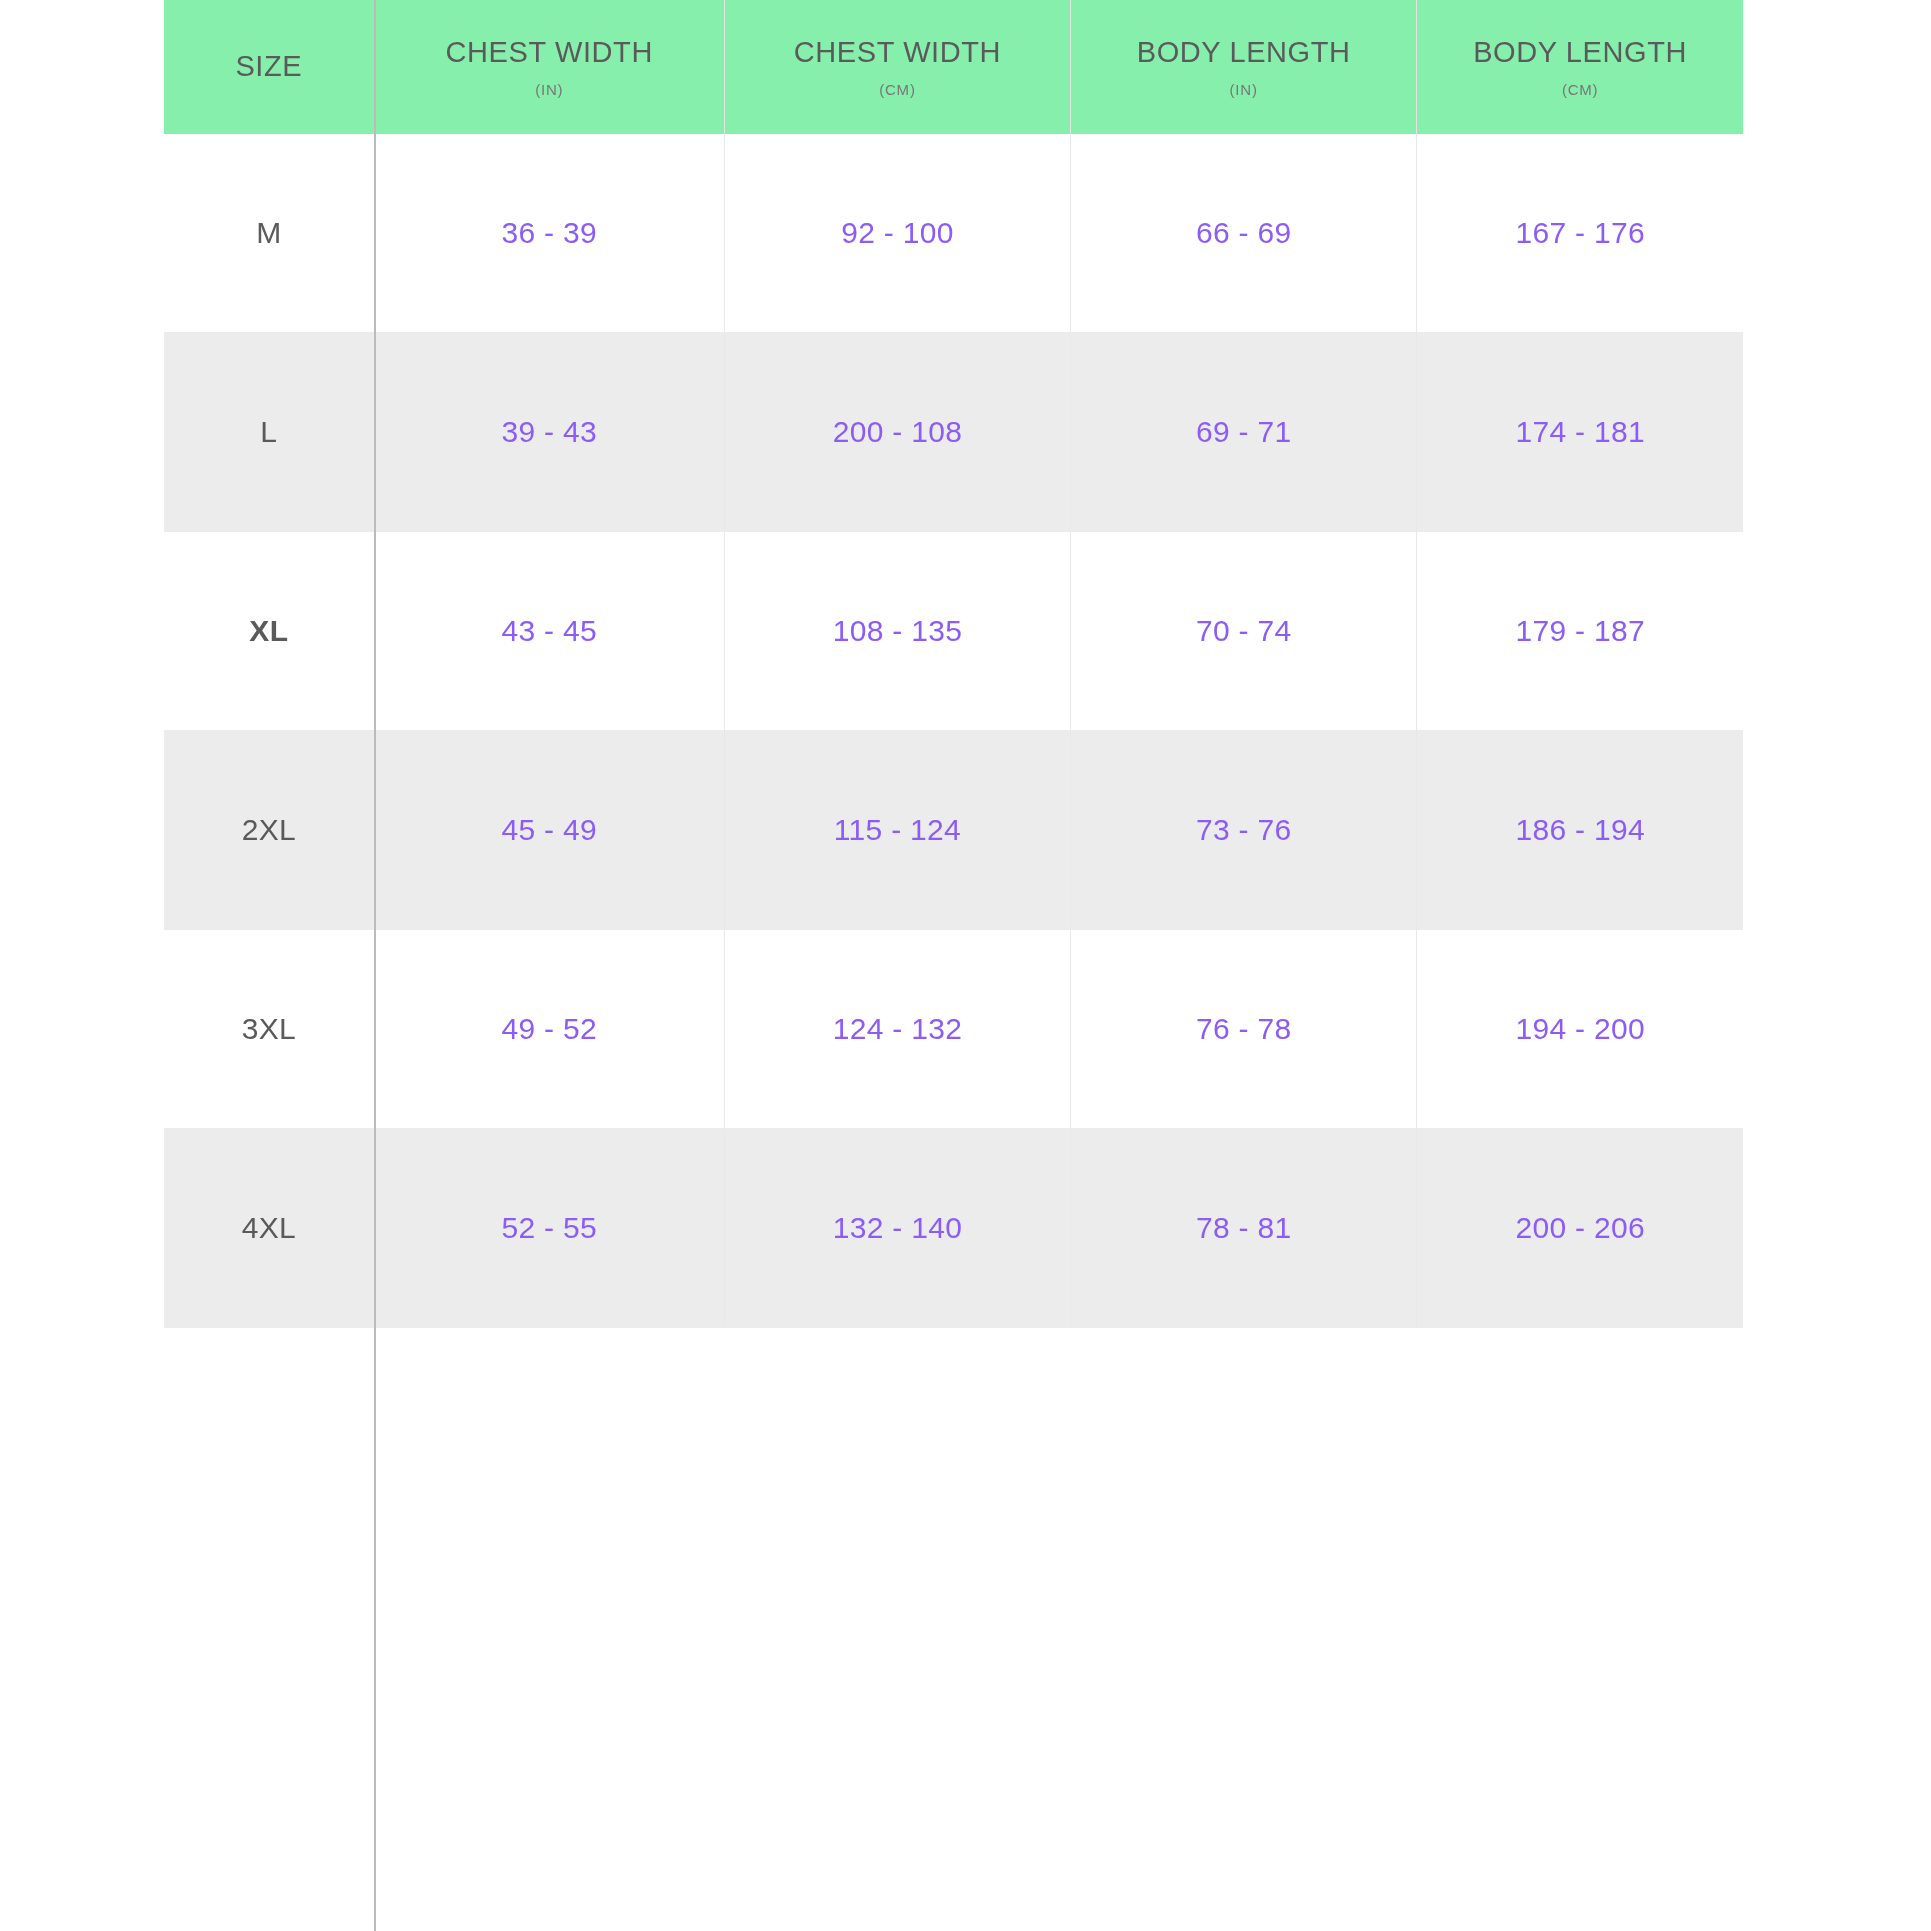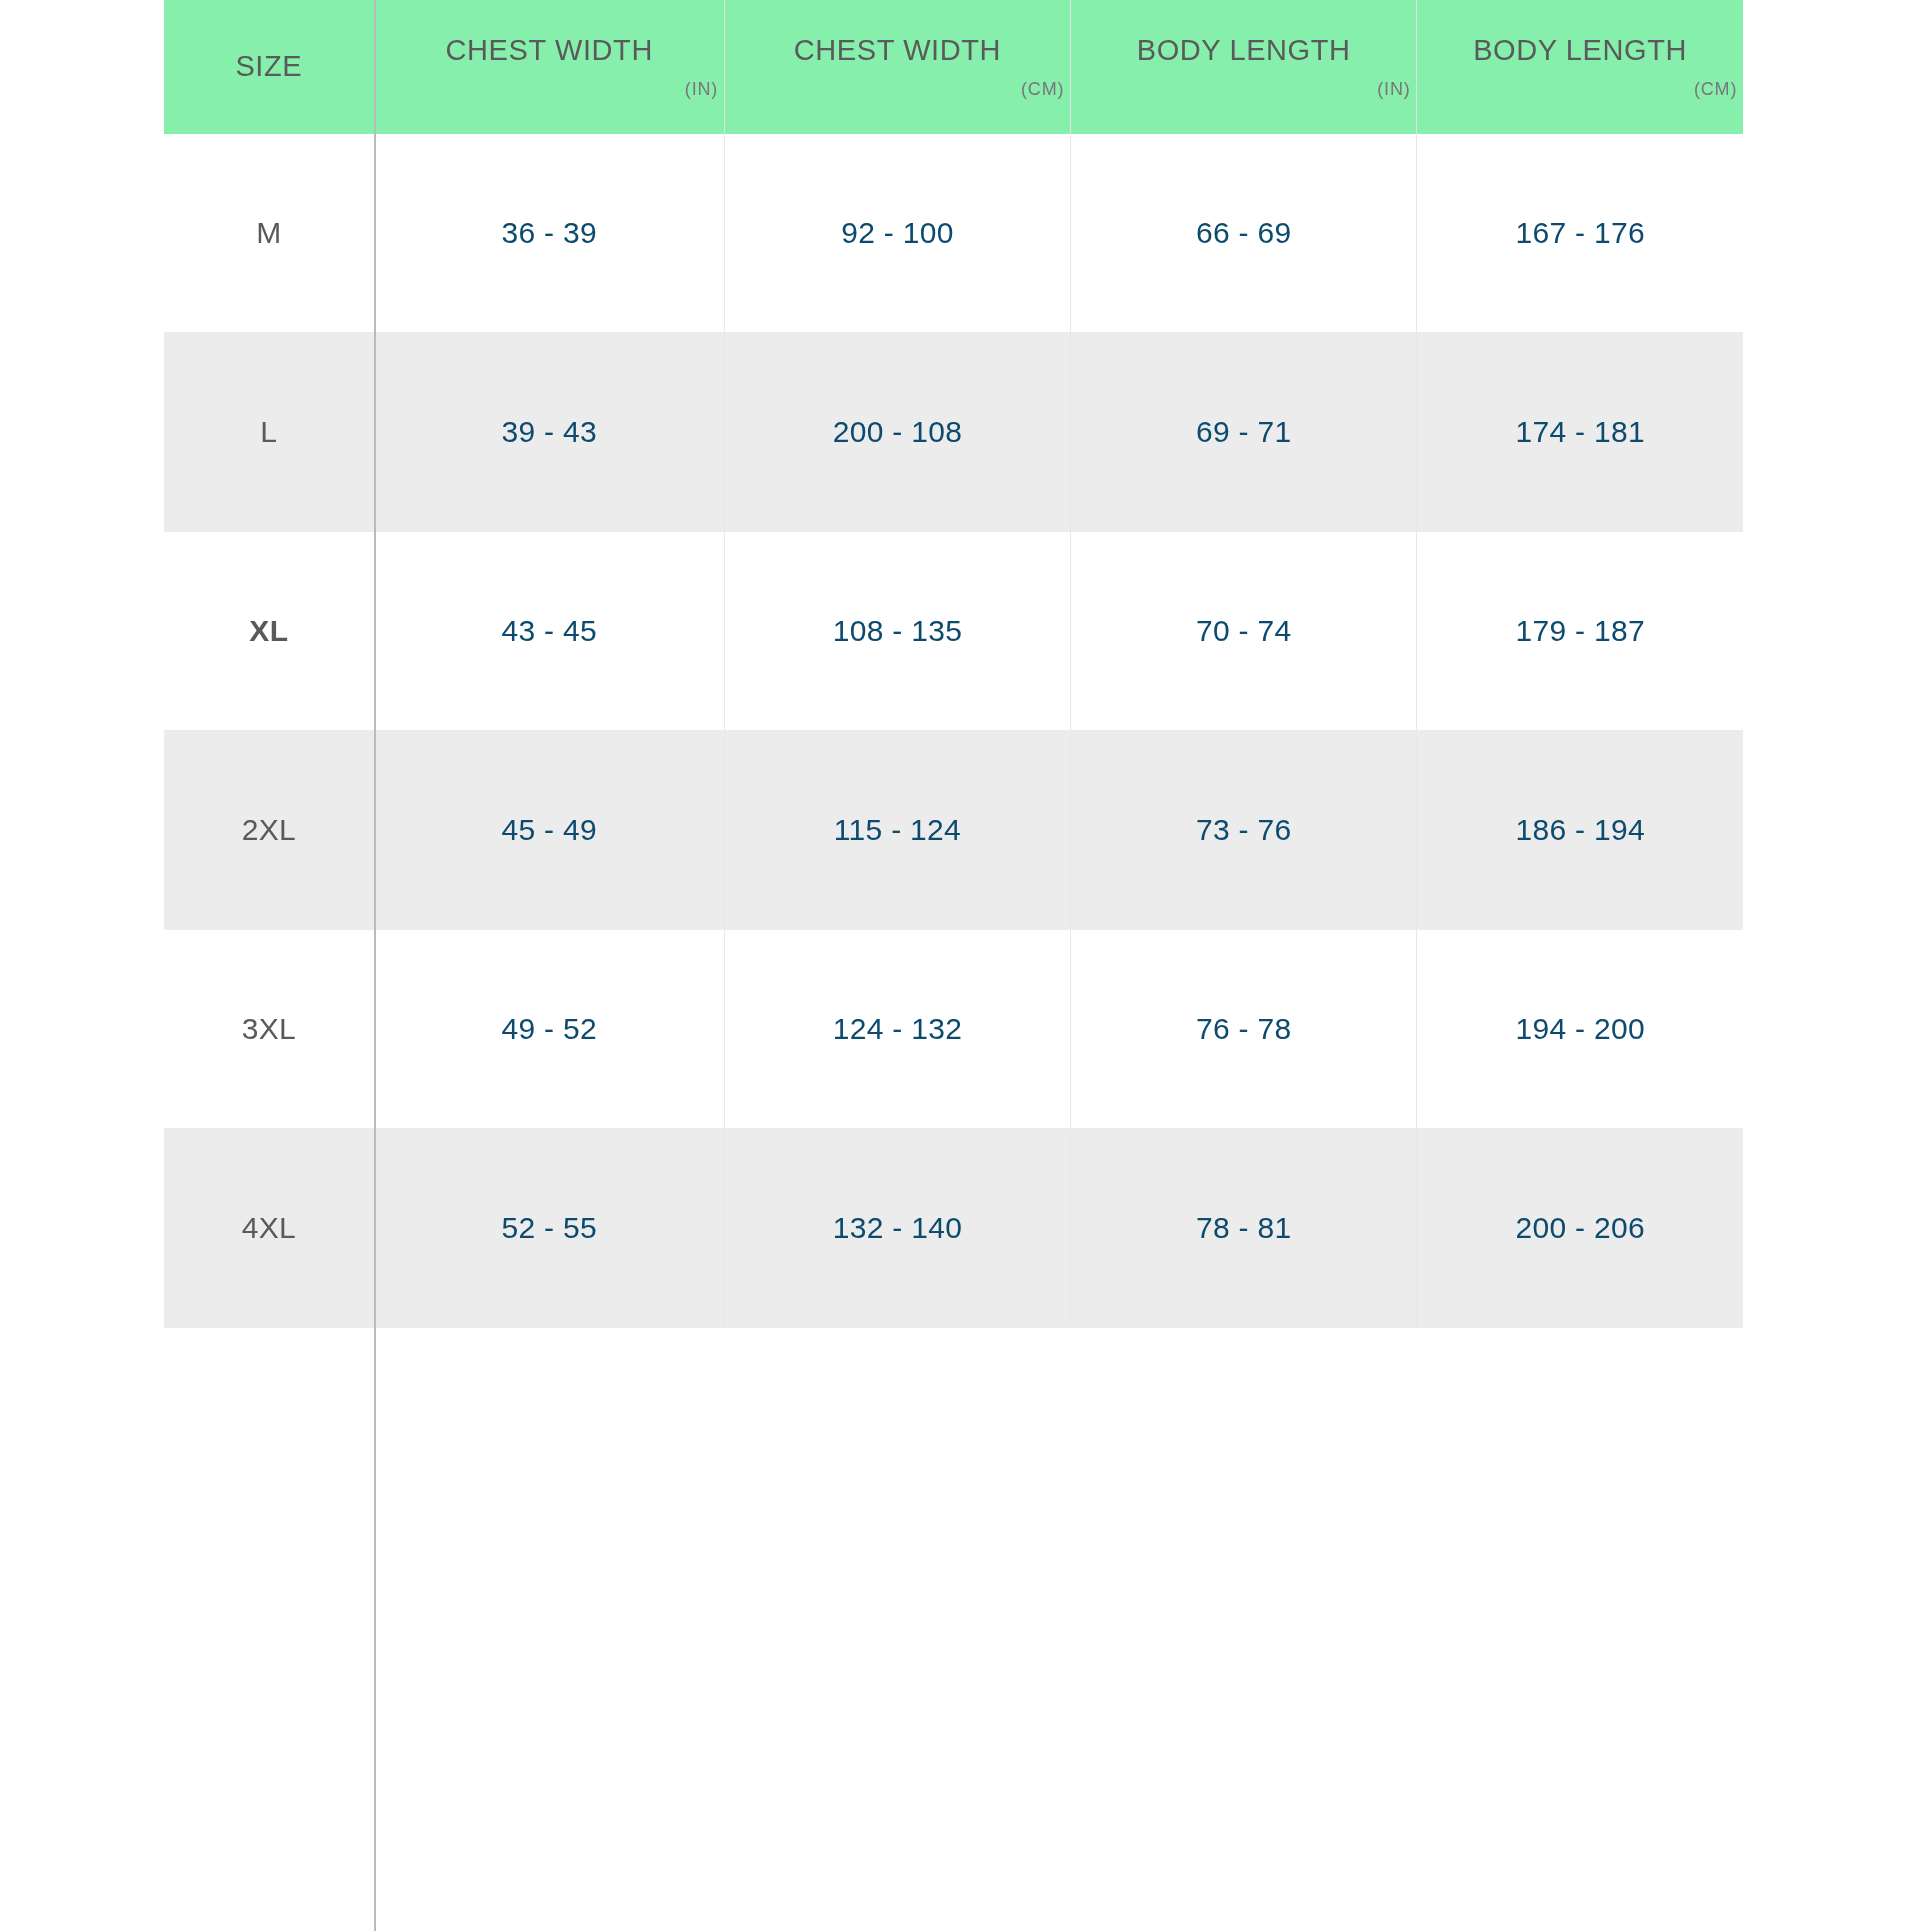--- a/index.html
+++ b/index.html
@@ -56,33 +56,32 @@
     height: 134px;
     padding: 0 5.8px;
     border: none;
     border-right: 1px solid #e3e3e3;
     line-height: 1.22;
   }
   thead th:last-child { border-right: none; }
 
   thead th .unit {
     display: block;
-    font-size: 18px;
+    font-size: 15px;
     letter-spacing: 0.8px;
     color: #777777;
     margin-top: 10px;
-    text-align: right;
   }
 
   tbody td {
     height: 198px;
     text-align: center;
     vertical-align: middle;
     font-size: 30px;
-    color: #0c4a6e;
+    color: #8b5cf6;
     font-weight: 400;
     letter-spacing: 0.3px;
     border: none;
     border-right: 1px solid #e8e8e8;
     border-bottom: 1px solid #ececec;
     padding: 0 5.8px;
   }
   tbody td:last-child { border-right: none; }
 
   tbody td.size-cell {

